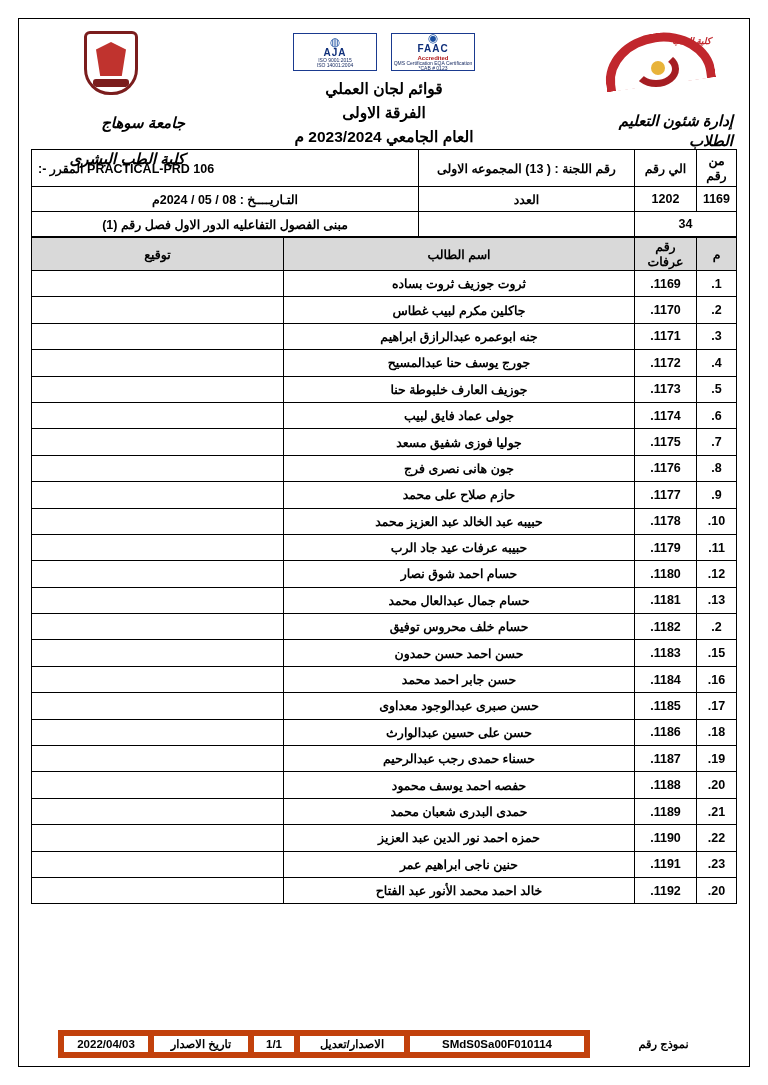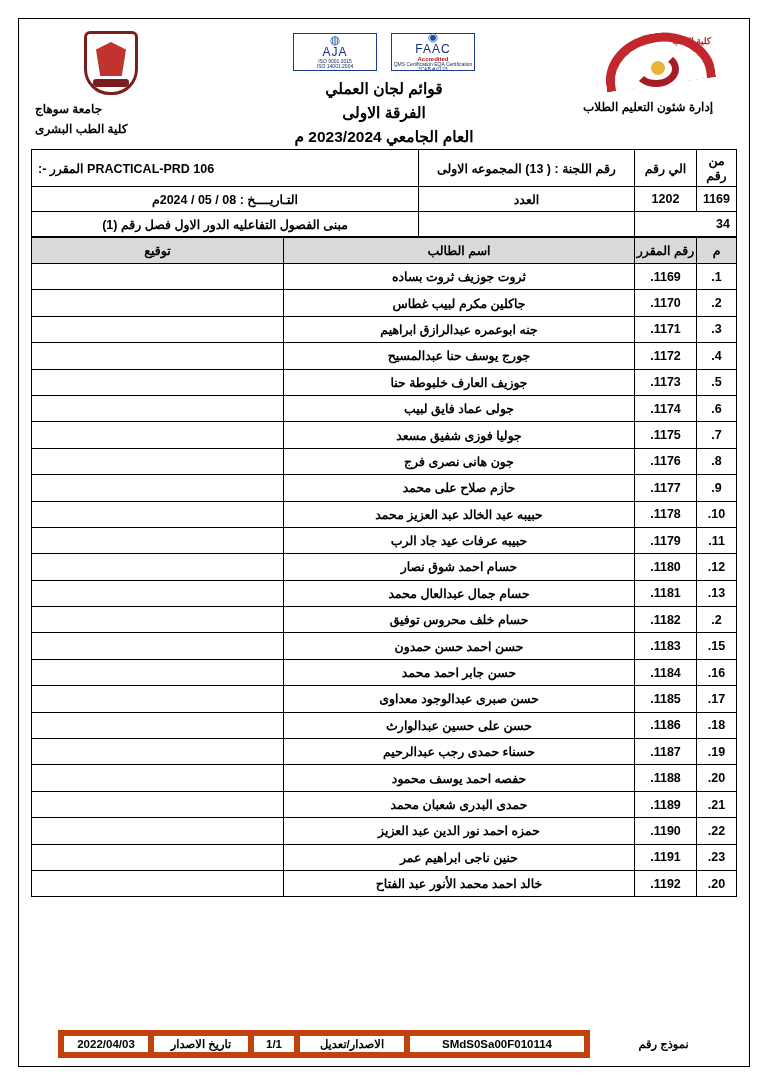--- a/index.html
+++ b/index.html
@@ -29,25 +29,26 @@
   
   .header {
     display: flex;
     align-items: flex-start;
     justify-content: space-between;
     height: 112px;
     padding: 2px 4px 0 4px;
   }
   .logo-block {
     width: 150px;
-    text-align: left;
+    text-align: right;
     font-size: 10.5px;
     line-height: 1.35;
-  }
-  .logo-caption { margin-top: 4px; font-weight: bold; font-size: 12px; }
+    font-style: italic;
+  }
+  .logo-caption { margin-top: 16px; font-weight: bold; font-size: 15px; }
   .center-head {
     flex: 1;
     text-align: center;
     padding-top: 2px;
   }
   .accred-row {
     display: flex;
     justify-content: center;
     gap: 14px;
     margin-bottom: 6px;
@@ -58,22 +59,22 @@
     display: flex; flex-direction: column;
     align-items: center; justify-content: center;
     font-size: 5px;
     line-height: 1.05;
     color: #11255e;
     background: #fff;
     overflow: hidden;
     padding: 1px;
   }
   .accred-box .abig {
-    font-weight: normal;
-    font-size: 12px;
+    font-weight: bold;
+    font-size: 10px;
     letter-spacing: 1px;
     color: #0f2f7a;
   }
   .accred-box .ared {
     color: #b01a1a;
     font-weight: bold;
     font-size: 6px;
   }
   .accred-box .globe {
     font-size: 12px; color: #1a4fa0; line-height: 1;
@@ -277,32 +278,32 @@
       <tr>
         <td>1169</td>
         <td>1202</td>
         <td>العدد</td>
         <td>
           <span>التـاريــــخ :</span>
           <span>08 / 05 / 2024م</span>
         </td>
       </tr>
       <tr>
-        <td colspan="2" style="text-align:right">34</td>
+        <td colspan="2" style="text-align:center">34</td>
         <td></td>
         <td>مبنى الفصول التفاعليه الدور الاول فصل رقم (1)</td>
       </tr>
     </tbody>
       </table>
 
     <table class="students">
       <thead>
         <tr>
           <th class="col-m">م</th>
-          <th class="col-seat">رقم المقرر</th>
+          <th class="col-seat">رقم عرفات</th>
           <th class="col-name">اسم الطالب</th>
           <th class="col-sign">توقيع</th>
         </tr>
       </thead>
       <tbody id="rows-body">
           <tr>
             <td class="col-m">1.</td>
             <td class="col-seat">1169.</td>
             <td class="col-name">ثروت جوزيف ثروت بساده</td>
             <td class="col-sign"></td>

